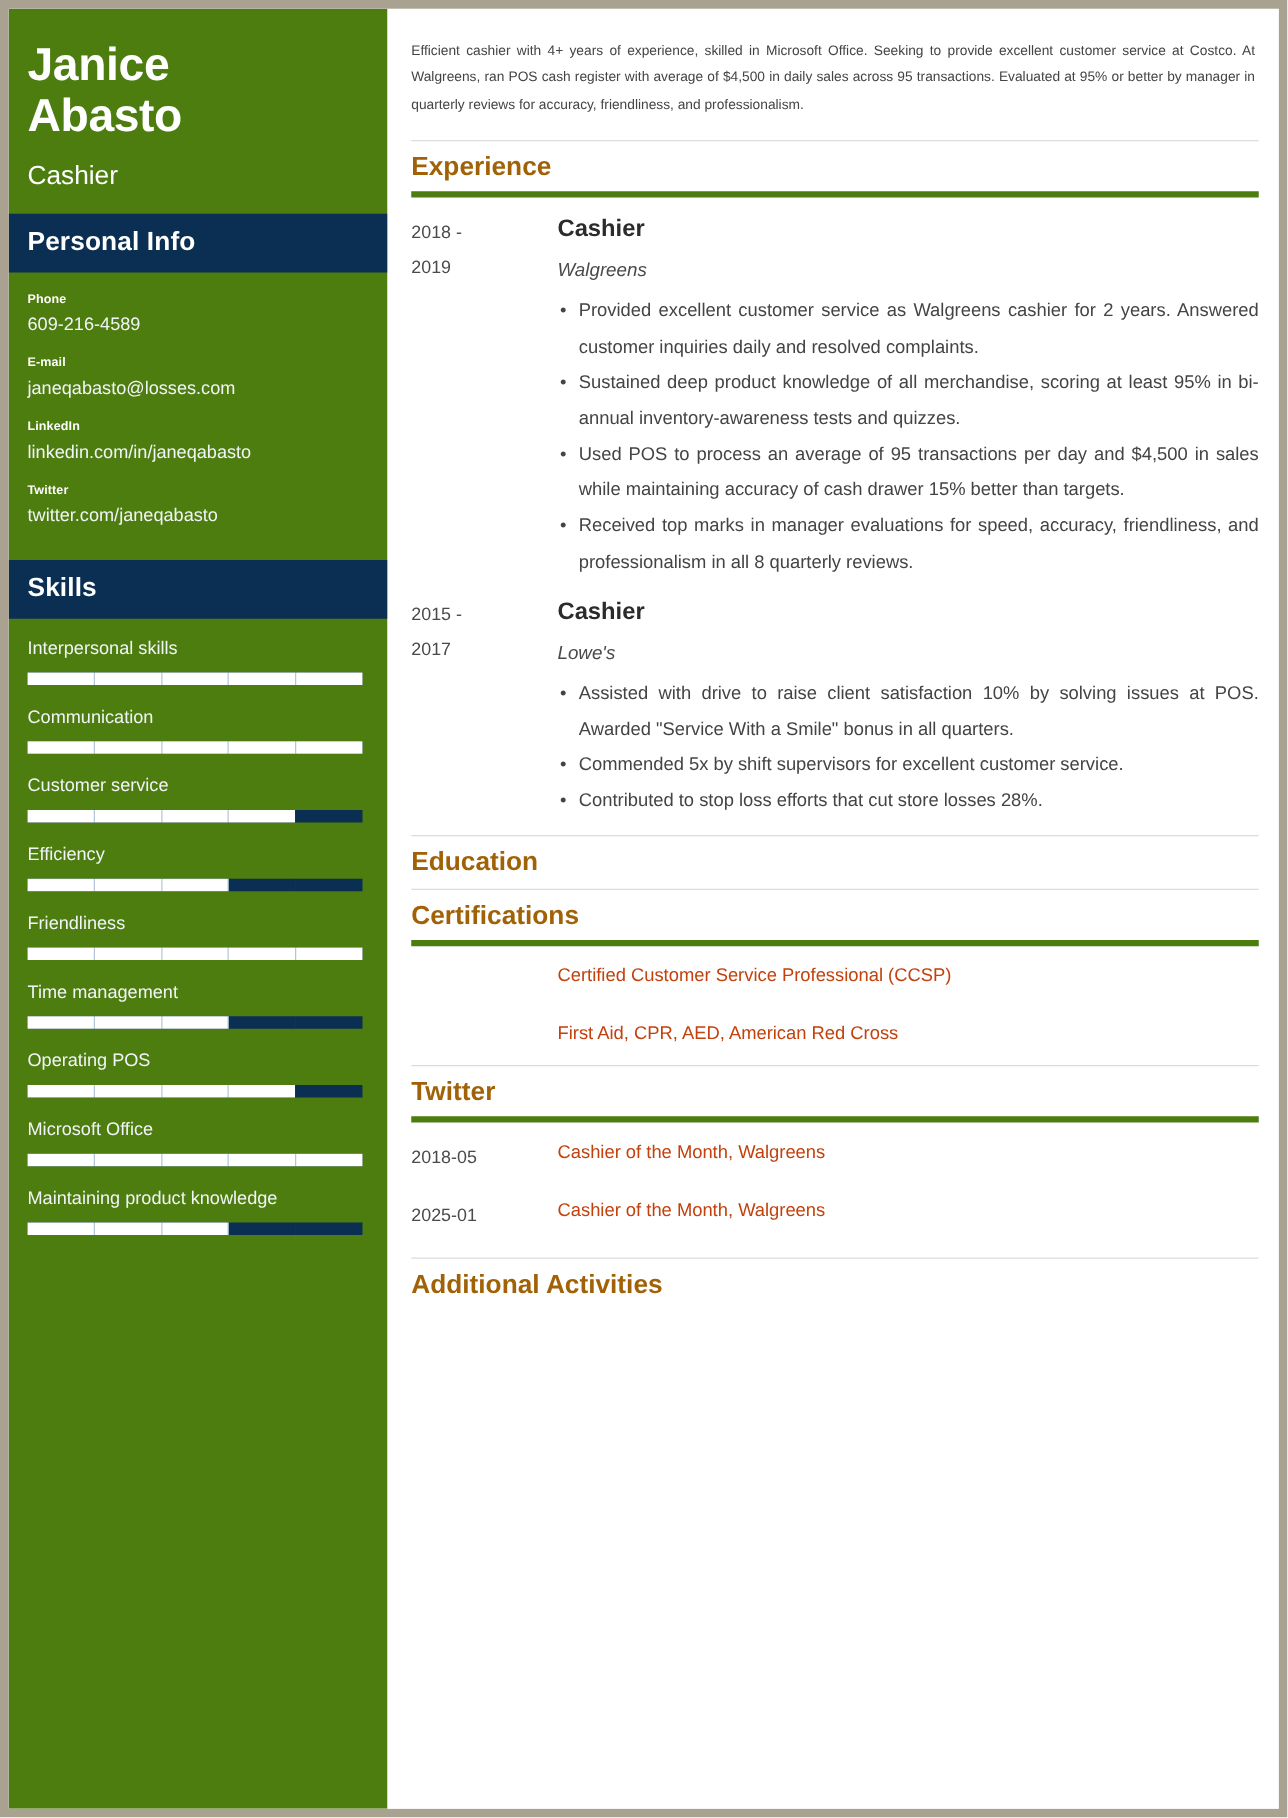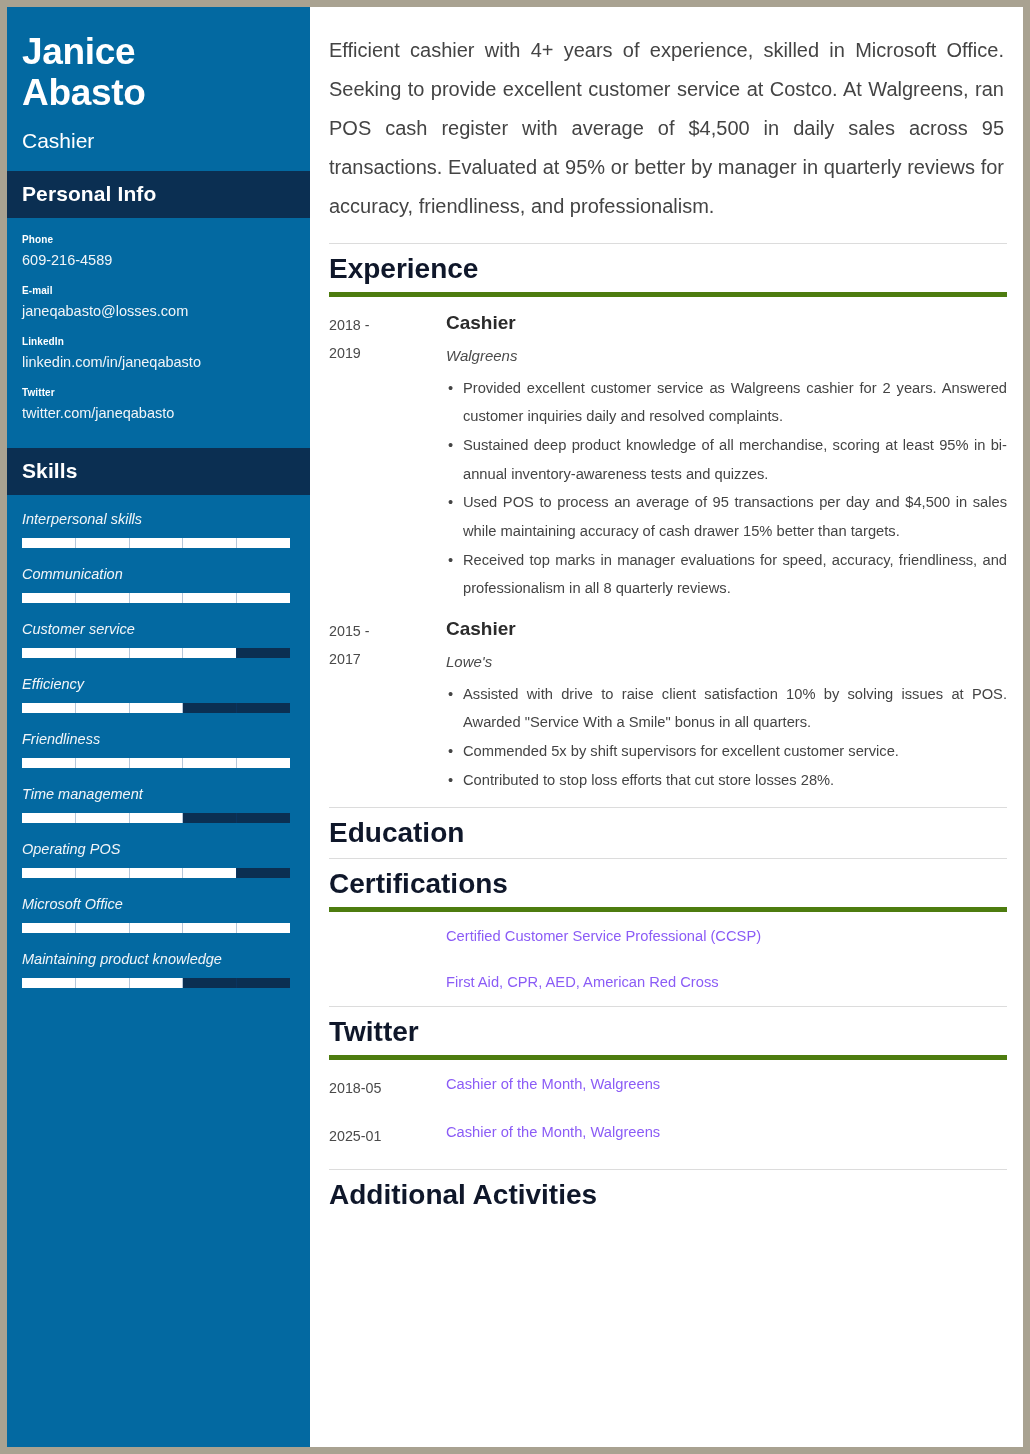--- a/index.html
+++ b/index.html
@@ -14,21 +14,21 @@
     background: #ffffff;
     border: 7px solid #a9a291;
     display: flex;
     overflow: hidden;
   }
 
   
   .sidebar {
     width: 303px;
     flex: 0 0 303px;
-    background: #0369a1;
+    background: #4d7c0f;
     color: #ffffff;
     padding-bottom: 18px;
   }
   .name-block { padding: 24px 15px 18px 15px; }
   .name {
     font-size: 37px;
     font-weight: bold;
     line-height: 1.12;
     letter-spacing: -0.3px;
   }
@@ -51,21 +51,21 @@
     font-size: 10px;
     font-weight: bold;
     margin-bottom: 7px;
     letter-spacing: 0.1px;
   }
   .contact-value {
     font-size: 14.5px;
     font-weight: normal;
     color: #f2f5f8;
   }
-  .skills-list { padding: 16px 15px 8px 15px; font-style: italic; }
+  .skills-list { padding: 16px 15px 8px 15px; }
   .skill-item { margin-bottom: 18px; }
   .skill-label {
     font-size: 14.5px;
     color: #f2f5f8;
     margin-bottom: 11px;
   }
   .skill-bar {
     position: relative;
     height: 10px;
     width: 268px;
@@ -88,32 +88,32 @@
   .skill-ticks span:last-child { border-right: none; }
 
   
   .main {
     flex: 1 1 auto;
     padding: 24px 16px 10px 19px;
     background: #ffffff;
     color: #3a3a3a;
   }
   .summary {
-    font-size: 20px;
+    font-size: 11px;
     line-height: 1.95;
     text-align: justify;
     color: #444444;
     padding-right: 3px;
     margin-bottom: 17px;
   }
   .section { margin-bottom: 2px; }
   .section-title {
-    font-size: 28px;
+    font-size: 21px;
     font-weight: bold;
-    color: #0f172a;
+    color: #a16207;
     padding-top: 9px;
     padding-bottom: 7px;
     border-top: 1px solid #dcdcdc;
   }
   .section-body { border-top: 5px solid #4d7c0f; padding-top: 13px; }
 
   .entry { display: flex; margin-bottom: 13px; }
   .entry-date {
     flex: 0 0 117px;
     font-size: 14.3px;
@@ -158,21 +158,21 @@
   ul.bullets li.nojustify { text-align: left; }
 
   .plain-row {
     display: flex;
     margin-bottom: 12px;
   }
   .plain-row .entry-date { flex: 0 0 117px; }
   .plain-text {
     font-size: 14.7px;
     line-height: 1.6;
-    color: #8b5cf6;
+    color: #c2410c;
   }
   .cert-row { margin-bottom: 22px; }
   .cert-row:last-child { margin-bottom: 12px; }
   .award-row { margin-bottom: 18px; }
   .activities { margin-top: 2px; }
   .activities li { margin-bottom: 14px; }
 </style>
 </head>
 <body>
 

